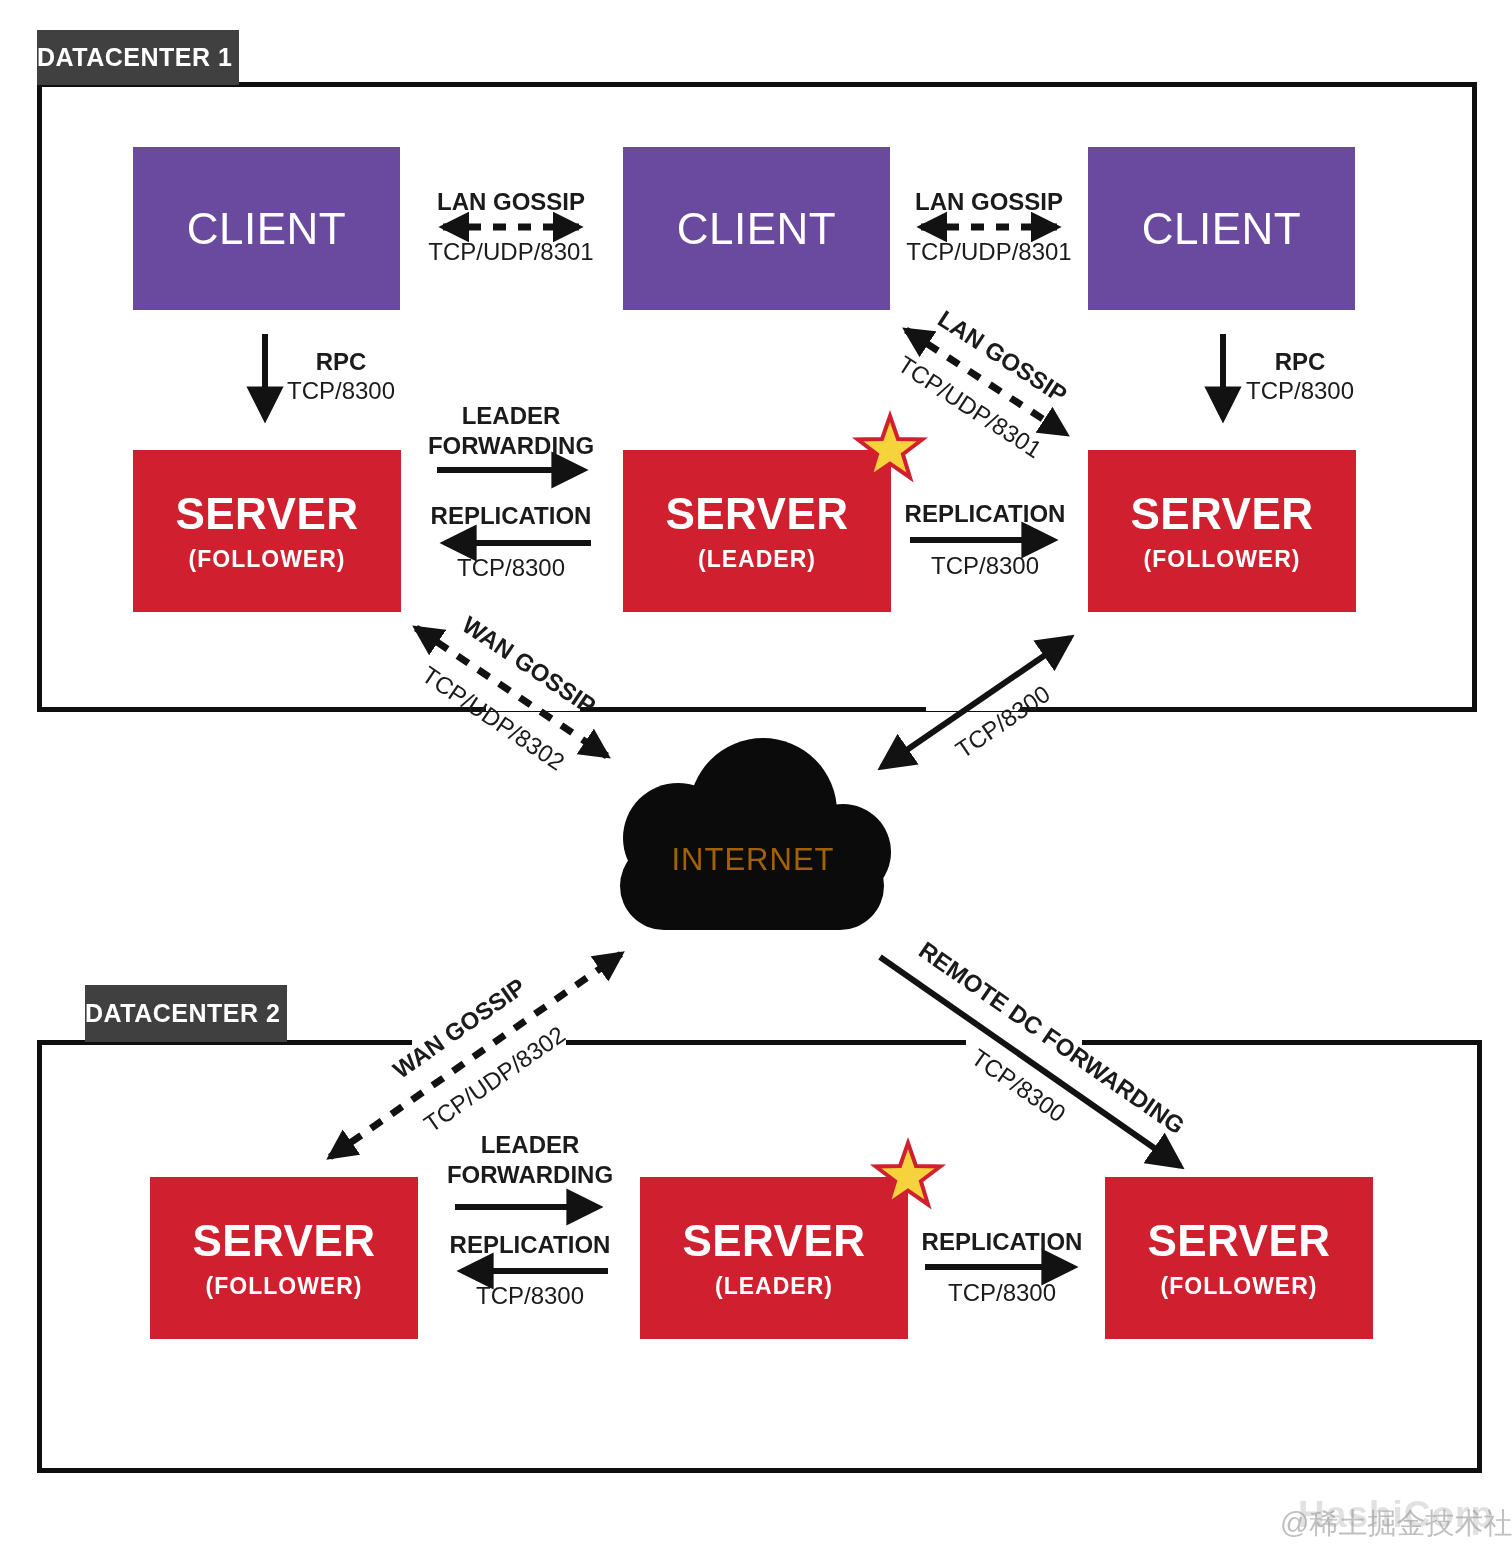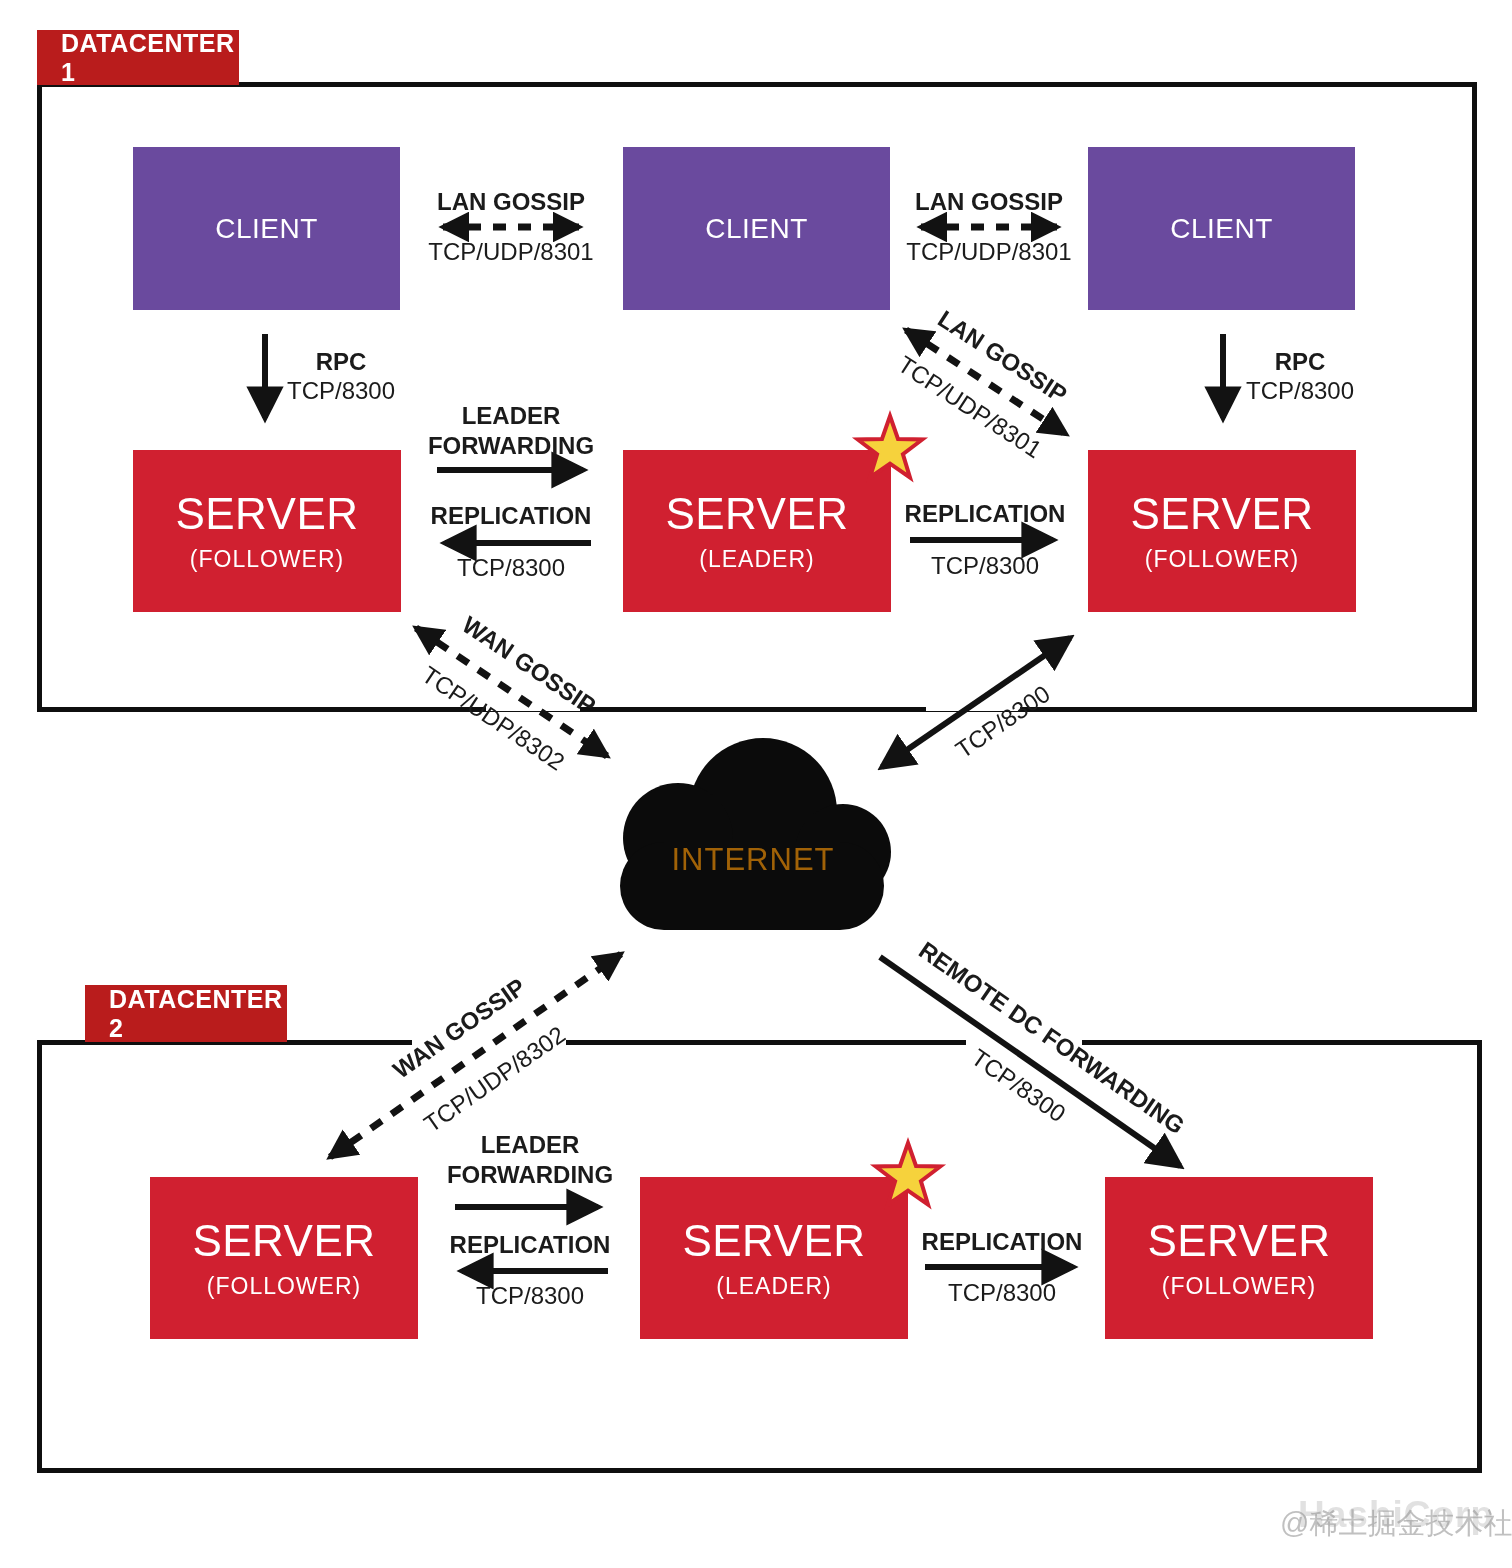--- a/index.html
+++ b/index.html
@@ -3,30 +3,30 @@
 <meta charset="utf-8">
 <style>
   html,body{margin:0;padding:0;}
   body{
     width:1512px;height:1568px;position:relative;background:#ffffff;
     font-family:"Liberation Sans", sans-serif;overflow:hidden;
   }
   .dcbox{position:absolute;border:5px solid #0f0f0f;z-index:1;}
   .patch{position:absolute;background:#ffffff;z-index:2;}
   .dclabel{
-    position:absolute;background:#b91c1c;color:#ffffff;z-index:3;
+    position:absolute;background:#404040;color:#ffffff;z-index:3;
     font-size:25px;font-weight:700;letter-spacing:0.5px;
-    display:flex;align-items:center;padding-left:24px;box-sizing:border-box;
+    display:flex;align-items:center;box-sizing:border-box;
   }
   .box{
     position:absolute;display:flex;flex-direction:column;align-items:center;justify-content:center;
     color:#ffffff;z-index:4;text-align:center;
   }
-  .client{background:#6a4a9e;width:267px;height:163px;font-size:28px;letter-spacing:0.5px;}
-  .server{background:#d02030;width:268px;height:162px;}
+  .client{background:#6a4a9e;width:267px;height:163px;font-size:44px;letter-spacing:0.5px;}
+  .server{background:#d02030;width:268px;height:162px;font-weight:bold;}
   .server .t{font-size:44px;letter-spacing:0.5px;}
   .server .s{font-size:23px;letter-spacing:1px;margin-top:7px;}
   .lbl{
     position:absolute;font-weight:700;font-size:24px;color:#1b1b1b;
     white-space:nowrap;transform:translateX(-50%);text-align:center;z-index:6;
   }
   .sub{
     position:absolute;font-weight:400;font-size:24px;color:#1b1b1b;
     white-space:nowrap;transform:translateX(-50%);text-align:center;z-index:6;
   }

